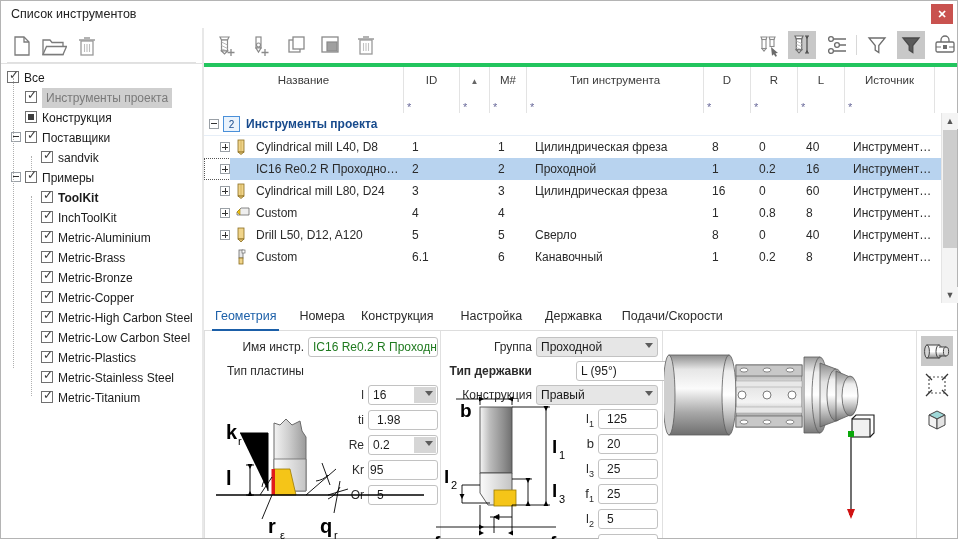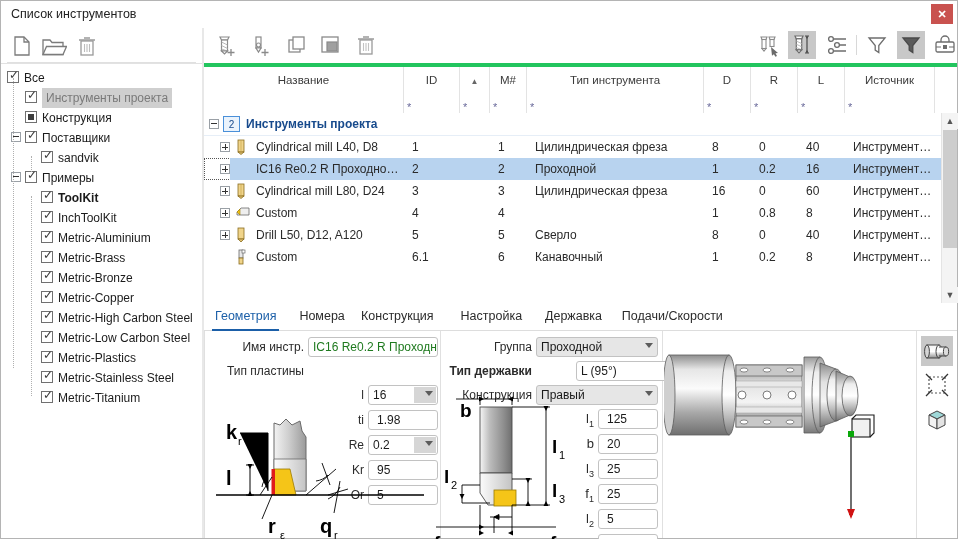--- a/index.html
+++ b/index.html
@@ -571,21 +571,21 @@
       </div>
 
       <div id="insert-params-host">
           <div class="lblr" style="left: 120px; top: 54px; width: 40px;">l</div>
           <div class="sel2" style="background: rgb(255, 255, 255); left: 164px; top: 54px; width: 70px;"><span>16</span><i class="shade"></i><i class="cv"></i></div>
           <div class="lblr" style="left: 120px; top: 79px; width: 40px;">ti</div>
           <div class="fld" style="padding-left: 8px; left: 164px; top: 79px; width: 70px;">1.98</div>
           <div class="lblr" style="left: 120px; top: 104px; width: 40px;">Re</div>
           <div class="sel2" style="background: rgb(255, 255, 255); left: 164px; top: 104px; width: 70px;"><span>0.2</span><i class="shade"></i><i class="cv"></i></div>
           <div class="lblr" style="left: 120px; top: 129px; width: 40px;">Kr</div>
-          <div class="fld" style="padding-left: 8px; left: 164px; top: 129px; width: 70px;">95</div>
+          <div class="fld" style="padding-left: 1px; left: 164px; top: 129px; width: 70px;">95</div>
           <div class="lblr" style="left: 120px; top: 154px; width: 40px;">Or</div>
           <div class="fld" style="padding-left: 8px; left: 164px; top: 154px; width: 70px;">5</div>
         </div>
 
       <div id="holder-params-host">
           <div class="lblr" style="left: 360px; top: 78px; width: 30px; font-size: 13px;">l<span class="subi">1</span></div>
           <div class="fld" style="left: 394px; top: 78px; width: 60px; padding-left: 8px;">125</div>
           <div class="lblr" style="left: 360px; top: 103px; width: 30px; font-size: 13px;">b</div>
           <div class="fld" style="left: 394px; top: 103px; width: 60px; padding-left: 8px;">20</div>
           <div class="lblr" style="left: 360px; top: 128px; width: 30px; font-size: 13px;">l<span class="subi">3</span></div>

